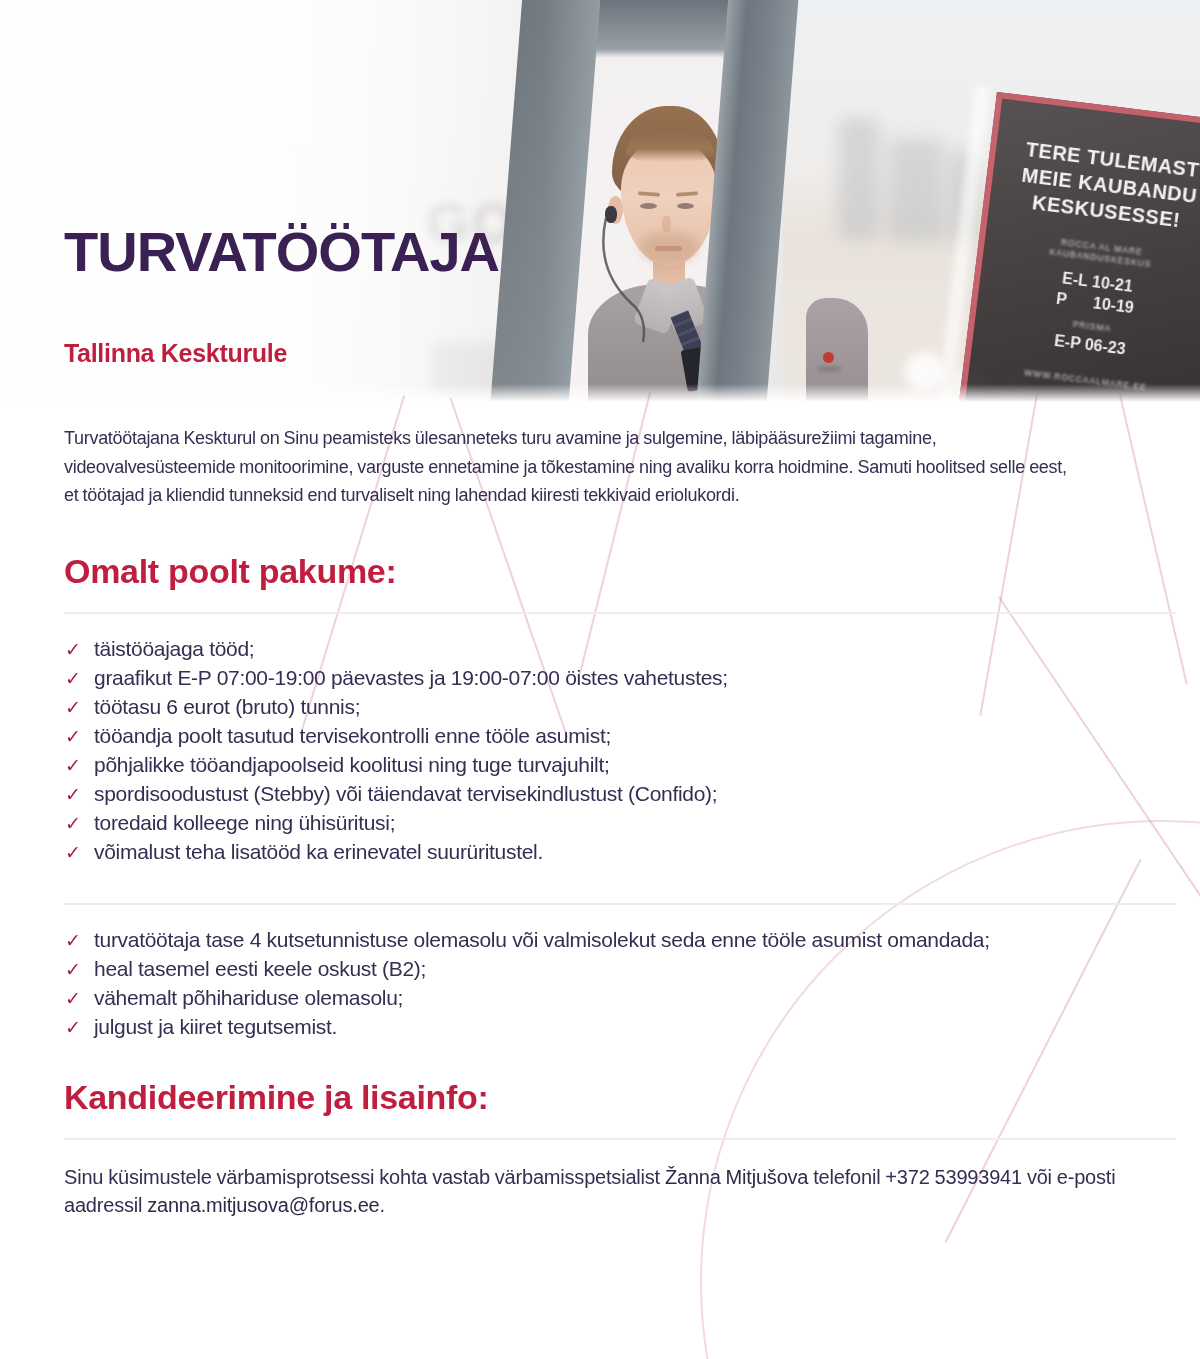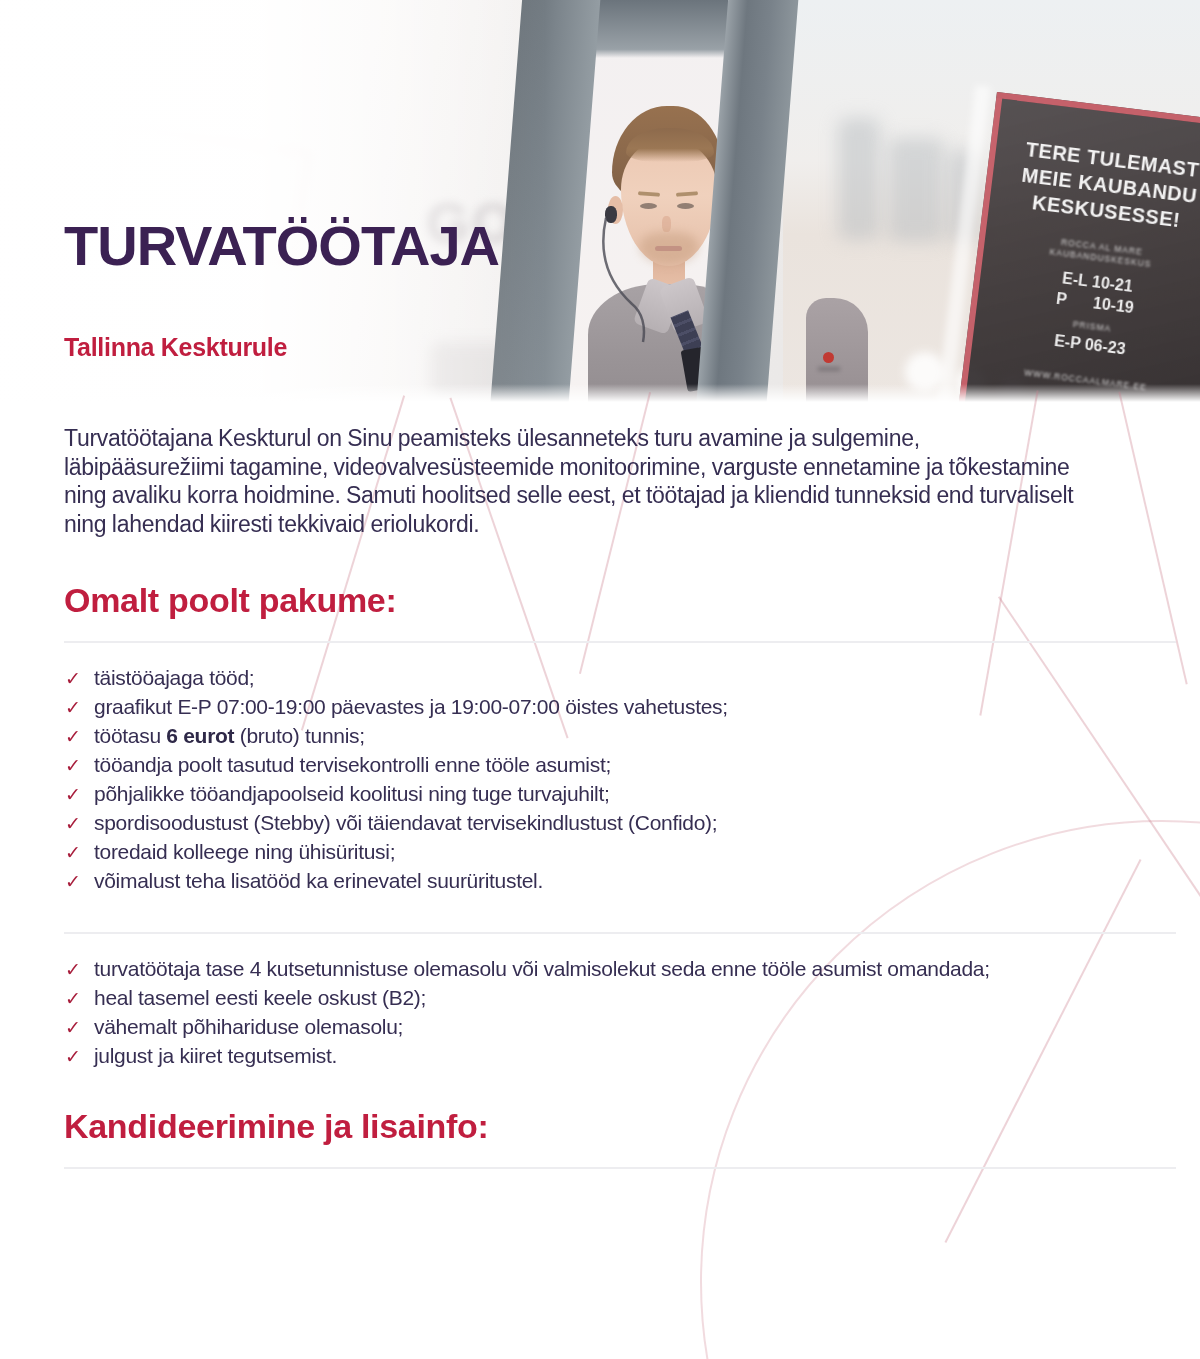--- a/index.html
+++ b/index.html
@@ -99,37 +99,37 @@
   .dl2{left:352px;top:388px;height:350px;transform:rotate(17deg);}
   .dl3{left:614px;top:388px;height:290px;transform:rotate(14deg);}
   .dl4{left:1008px;top:388px;height:330px;transform:rotate(10deg);}
   .dl5{left:1152px;top:388px;height:300px;transform:rotate(-13deg);}
   .dl6{left:1118px;top:560px;height:430px;transform:rotate(-34deg);}
   .dl7{left:1042px;top:836px;height:430px;transform:rotate(27deg);}
   .decor-arc{position:absolute;left:700px;top:820px;width:920px;height:920px;border-radius:50%;
     border:2px solid rgba(203,125,140,.28);}
 
   
-  .header{position:absolute;left:64px;top:216px;z-index:2;}
+  .header{position:absolute;left:64px;top:222px;z-index:2;}
   h1{margin:0;font-size:56px;line-height:60px;font-weight:700;letter-spacing:-1px;color:#3b2153;}
   h2{margin:54px 0 0;font-size:25px;line-height:34px;font-weight:700;letter-spacing:-.3px;color:#c01e3f;}
 
   .main{position:absolute;left:64px;top:424px;width:1112px;z-index:2;color:#362e52;}
-  .intro{margin:0 0 42px;max-width:1012px;font-size:23px;line-height:28.7px;
+  .intro{margin:0 0 42px;max-width:1012px;font-size:18px;line-height:28.7px;
     letter-spacing:-.3px;word-spacing:-.5px;}
   h3{margin:0;font-size:34px;line-height:38px;font-weight:700;letter-spacing:-.3px;color:#c01e3f;}
   hr{border:none;border-top:2px solid #ededf0;margin:22px 0 24px;}
   ul{list-style:none;margin:0;padding:0;font-size:21px;letter-spacing:-.3px;}
   li{position:relative;padding-left:30px;line-height:22px;margin-bottom:7px;}
   .check{position:absolute;left:1px;top:1px;font-size:19px;color:#a81e3c;}
   .sect{margin-top:40px;}
   .sect:first-of-type{margin-top:12px;}
   .cp{margin:24px 0 0;max-width:1110px;font-size:20px;line-height:27.5px;letter-spacing:-.2px;word-spacing:-.4px;}
   .cp + .cp{margin-top:16px;}
-  strong{font-weight:700;color:#2f2948;}
+  strong{font-weight:400;color:#2f2948;}
 </style>
 </head>
 <body>
 
 <div class="page">
 
   <div class="hero">
     <div class="glass-right"></div>
     <div class="tower t1"></div>
     <div class="tower t2"></div>
@@ -233,16 +233,17 @@
           <li><span class="check">✓</span>turvatöötaja tase 4 kutsetunnistuse olemasolu või valmisolekut seda enne tööle asumist omandada;</li>
           <li><span class="check">✓</span>heal tasemel eesti keele oskust (B2);</li>
           <li><span class="check">✓</span>vähemalt põhihariduse olemasolu;</li>
           <li><span class="check">✓</span>julgust ja kiiret tegutsemist.</li>
         </ul>
     </section>
 
     <section class="sect">
       <h3>Kandideerimine ja lisainfo:</h3>
       <hr>
+      <p class="cp">Sinu küsimustele värbamisprotsessi kohta vastab värbamisspetsialist <strong>Žanna Mitjušova</strong> telefonil +372 53993941 või e-posti aadressil <strong>zanna.mitjusova@forus.ee</strong>.</p>
     </section>
   </div>
 
 </div>
 
 </body></html>

